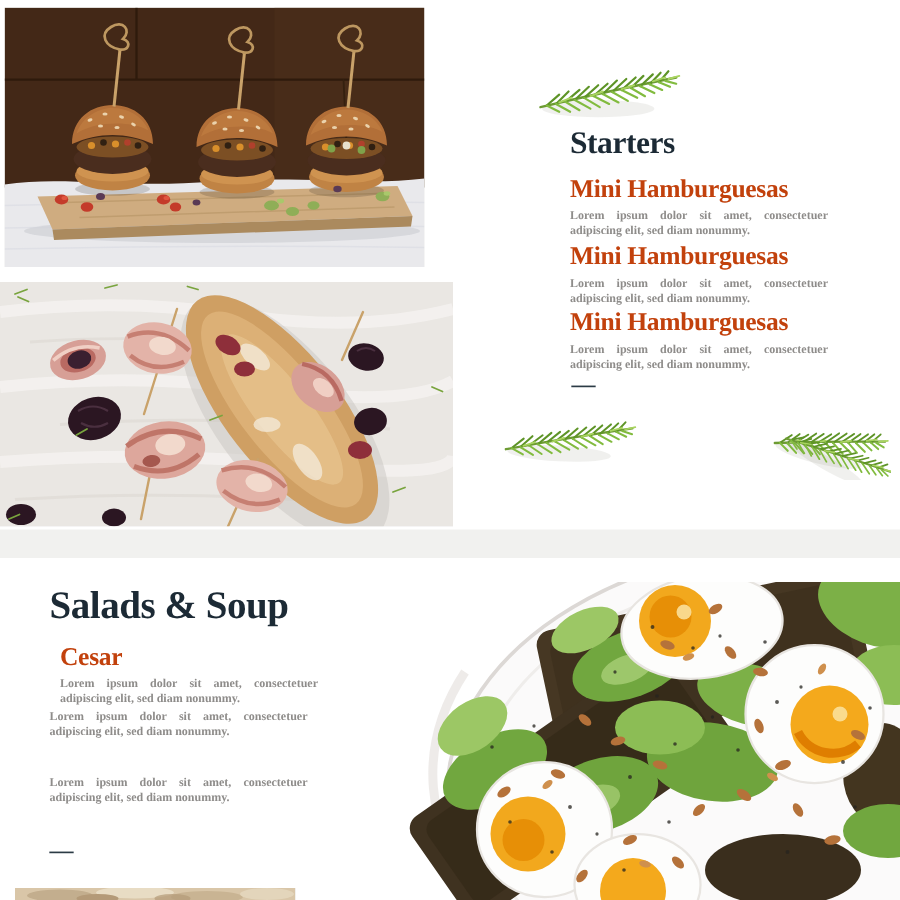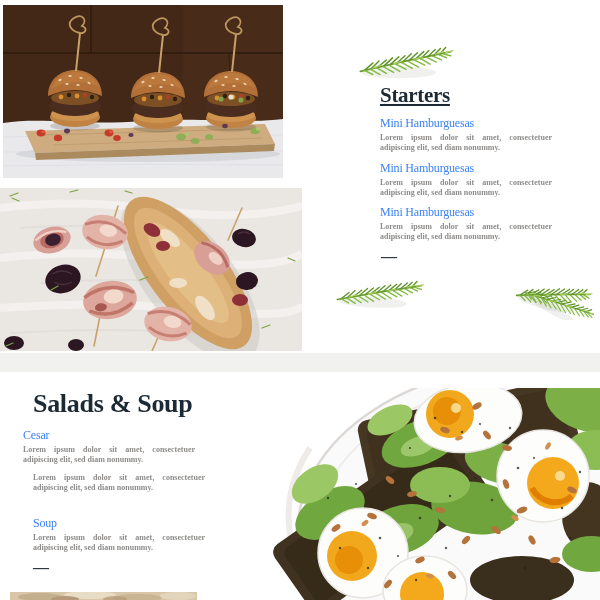--- a/index.html
+++ b/index.html
@@ -21,35 +21,35 @@
   #bread-strip-photo{left:10px;top:220px;width:187px;height:8px;}
   .deco{position:absolute;}
   #rosemary-top{left:352px;top:40px;}
   #rosemary-bottom-left{left:330px;top:272px;transform:rotate(3deg);}
   #rosemary-bottom-right{left:512px;top:266px;}
   h2.section-title{
     margin:0;position:absolute;
     color:#1c2a35;font-weight:700;
     letter-spacing:-0.3px;line-height:1.05;
   }
-  #starters-title{left:380px;top:84px;font-size:21px;text-decoration:underline;}
+  #starters-title{left:380px;top:84px;font-size:21px;}
   #salads-title{left:33px;top:18px;font-size:26px;}
   .menu-item{position:absolute;width:180px;}
   .menu-item h3{
-    margin:0 0 3px 0;font-size:12px;font-weight:400;
-    color:#3b82f6;letter-spacing:-0.2px;line-height:1.1;
+    margin:0 0 3px 0;font-size:17px;font-weight:700;
+    color:#c2410c;letter-spacing:-0.2px;line-height:1.1;
   }
   .menu-item p{
     margin:0;width:172px;font-size:8px;line-height:10px;
     color:#8e8c8a;text-align:justify;font-weight:bold;
   }
   #starter-item-1{left:380px;top:117px;}
   #starter-item-2{left:380px;top:162px;}
   #starter-item-3{left:380px;top:206px;}
-  #salad-item-1{left:23px;top:57px;}
+  #salad-item-1{left:40px;top:57px;}
   #salad-item-2{left:33px;top:101px;}
   #salad-item-3{left:33px;top:145px;}
   .divider{
     position:absolute;color:#2c3b46;font-size:16px;font-weight:700;
     line-height:10px;letter-spacing:0;
   }
   #starters-divider{left:381px;top:252px;}
   #salads-divider{left:33px;top:191px;}
 </style>
 </head>
@@ -366,21 +366,20 @@
     <h2 class="section-title" id="salads-title">Salads &amp; Soup</h2>
 
     <div class="menu-item" id="salad-item-1">
       <h3>Cesar</h3>
       <p>Lorem ipsum dolor sit amet, consectetuer adipiscing elit, sed diam nonummy.</p>
     </div>
     <div class="menu-item" id="salad-item-2">
       <p>Lorem ipsum dolor sit amet, consectetuer adipiscing elit, sed diam nonummy.</p>
     </div>
     <div class="menu-item" id="salad-item-3">
-      <h3>Soup</h3>
       <p>Lorem ipsum dolor sit amet, consectetuer adipiscing elit, sed diam nonummy.</p>
     </div>
 
     <div class="divider" id="salads-divider">—</div>
 
     <div class="photo" id="bread-strip-photo">
       <svg width="187" height="8" viewBox="0 0 187 8">
         <rect width="187" height="8" fill="#d9c6a8"></rect>
         <ellipse cx="30" cy="5" rx="22" ry="4" fill="#c3ae8e"></ellipse>
         <ellipse cx="80" cy="3" rx="26" ry="4" fill="#e8dcc4"></ellipse>

